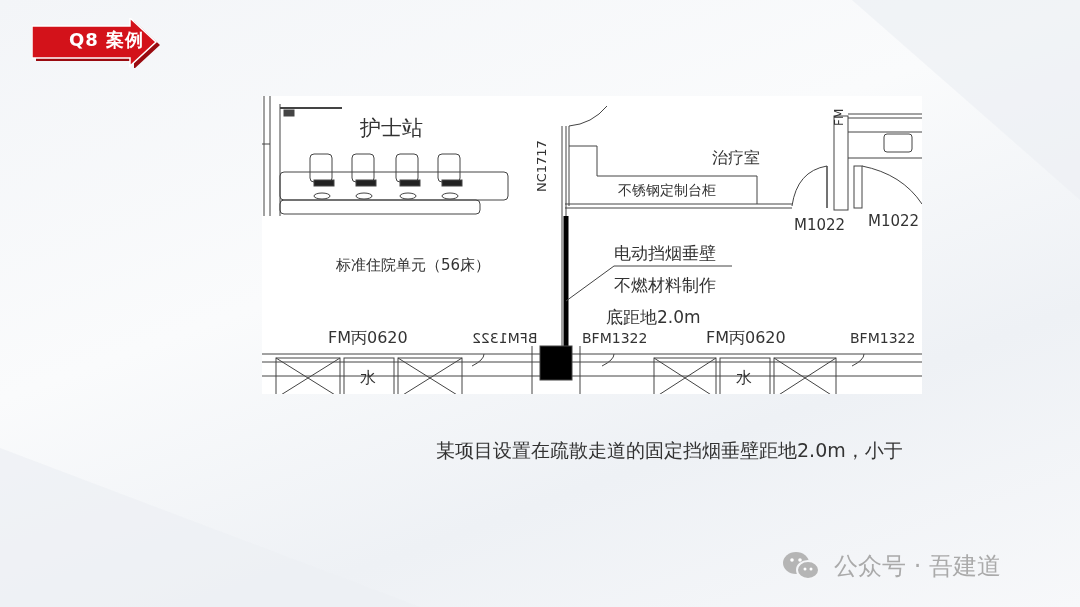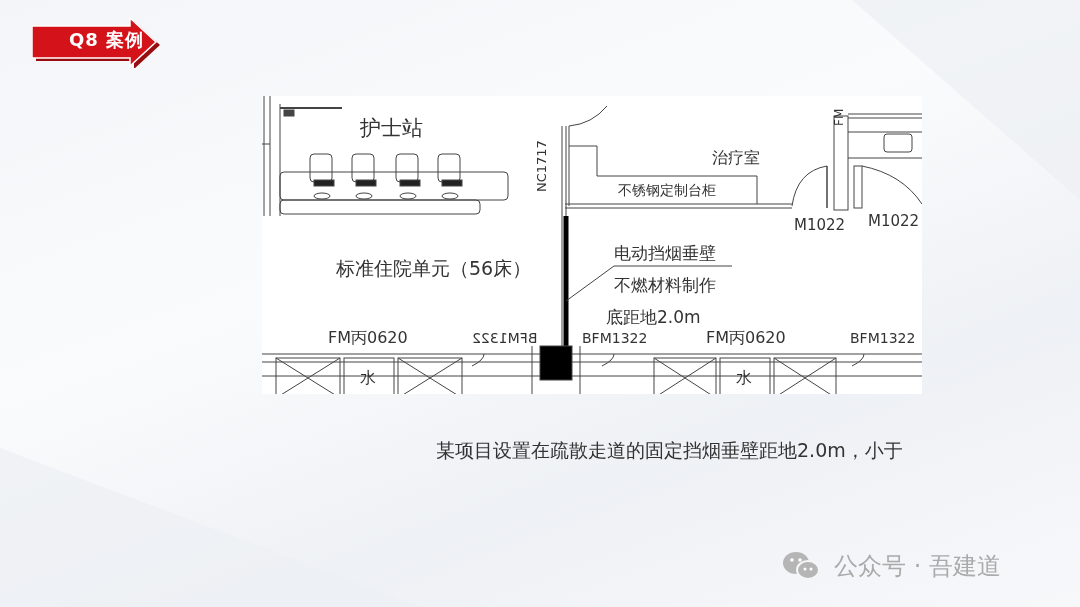--- a/index.html
+++ b/index.html
@@ -108,21 +108,21 @@
     <rect x="458" y="262" width="50" height="40"></rect>
     <rect x="512" y="262" width="62" height="40"></rect>
       <line x1="512" y1="262" x2="574" y2="302"></line>
       <line x1="574" y1="262" x2="512" y2="302"></line>
     <path d="M590,270 Q602,264 602,258"></path>
   </svg>
 
   <span class="cad" style="left:98px;top:18px;font-size:21px;">护士站</span>
   <span class="cad" style="left:450px;top:52px;font-size:16px;">治疗室</span>
   <span class="cad" style="left:356px;top:86px;font-size:14px;">不锈钢定制台柜</span>
-  <span class="cad" style="left:74px;top:160px;font-size:19px;">标准住院单元（56床）</span>
+  <span class="cad" style="left:74px;top:160px;font-size:15px;">标准住院单元（56床）</span>
   <span class="cad" style="left:272px;top:96px;font-size:13px;transform:rotate(-90deg);transform-origin:left top;">NC1717</span>
   <span class="cad" style="left:532px;top:120px;font-size:15px;">M1022</span>
   <span class="cad" style="left:606px;top:116px;font-size:15px;">M1022</span>
   <span class="cad" style="left:570px;top:30px;font-size:12px;transform:rotate(-90deg);transform-origin:left top;">FM</span>
   <span class="cad" style="left:352px;top:146px;font-size:17px;">电动挡烟垂壁</span>
   <span class="cad" style="left:352px;top:178px;font-size:17px;">不燃材料制作</span>
   <span class="cad" style="left:344px;top:210px;font-size:17px;">底距地2.0m</span>
   <span class="cad" style="left:66px;top:232px;font-size:16px;">FM丙0620</span>
   <span class="cad" style="left:210px;top:234px;font-size:14px;transform:scaleX(-1);">BFM1322</span>
   <span class="cad" style="left:320px;top:234px;font-size:14px;">BFM1322</span>

